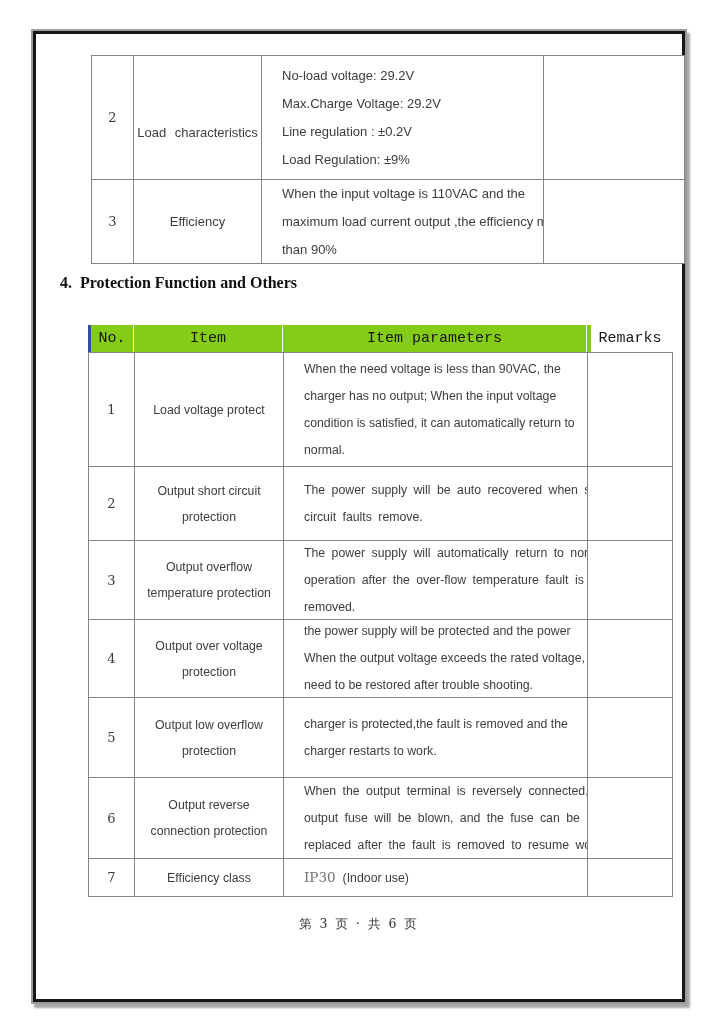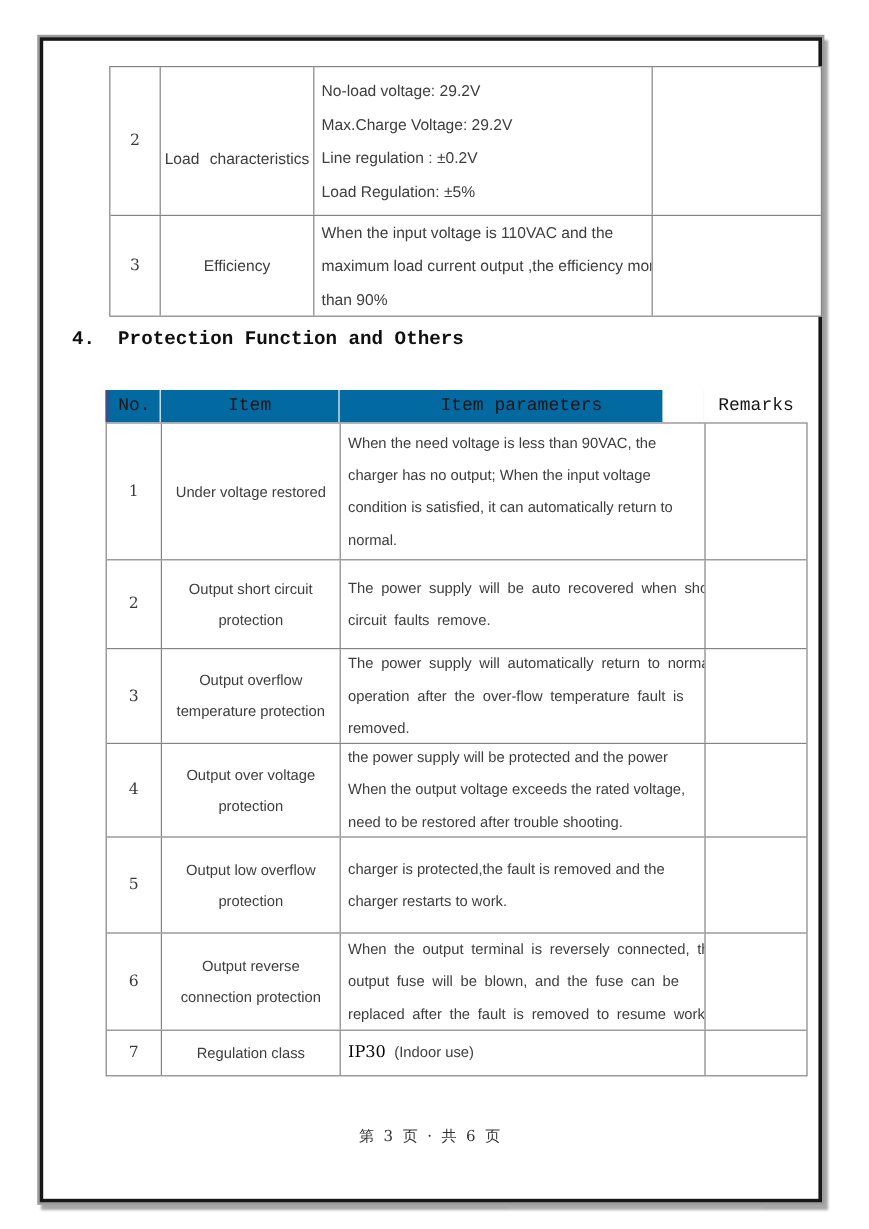--- a/index.html
+++ b/index.html
@@ -20,21 +20,21 @@
   .trow:first-child { border-top: none; }
   .tcell {
     border-left: 1px solid #848484;
     overflow: hidden;
     display: flex; flex-direction: column; justify-content: center;
   }
   .tcell:first-child { border-left: none; }
 
   .no-cell { align-items: center; font-family: "DejaVu Serif", serif; font-size: 13px; color: #3a3a3a; }
   .item-cell { align-items: center; text-align: center; font-size: 12.3px; color: #3d3d3d; line-height: 26px; }
-  .params-cell { padding-left: 6px; font-size: 12.3px; color: #3d3d3d; }
+  .params-cell { padding-left: 20px; font-size: 12.3px; color: #3d3d3d; }
   .params-cell .ln { white-space: nowrap; line-height: 27px; }
   .remarks-cell { }
 
   
   .spec .params-cell { font-size: 13px; }
   .spec .params-cell .ln { line-height: 28px; }
   .spec .item-cell { font-size: 13px; }
 
   .spread .params-cell .ln { word-spacing: 3px; }
   .wordsp { word-spacing: 5px; }
@@ -50,81 +50,81 @@
     font-family: "Liberation Mono", monospace;
     font-size: 15px; color: #161616;
     display: flex; align-items: center; justify-content: center;
     border-left: 1px solid #f8f8f8;
     overflow: hidden; white-space: nowrap;
   }
   .hcell:first-child { border-left: none; }
 
   .heading {
     position: absolute; left: 24px; top: 240px;
-    font-family: Liberation Mono, monospace;
+    font-family: Liberation Serif, serif;
     font-weight: bold; font-size: 16px; color: #101010;
     white-space: pre;
   }
 
   .footer {
-    position: absolute; left: 0; top: 905px; width: 100%;
+    position: absolute; left: 0; top: 882px; width: 100%;
     text-align: center;
     font-family: "DejaVu Serif", serif;
     font-size: 12.5px; color: #333333; letter-spacing: 2px;
   }
 
-  .ip { font-family: "DejaVu Serif", serif; font-size: 13.5px; margin-right: 7px; color: #000000; }
+  .ip { font-family: "DejaVu Serif", serif; font-size: 13.5px; margin-right: 7px; color: #737373; }
 </style>
 </head>
 <body>
 
 <div class="page">
 
   <div id="spec-table" class="tbl spec" style="left:55px; top:21px; width:594px;">
       <div class="trow" style="grid-template-columns: 41px 128px 282px 143px; height: 123px;">
         <div class="tcell no-cell">2</div>
         <div class="tcell item-cell wordsp low">
           <div>Load characteristics</div>
         </div>
         <div class="tcell params-cell">
           <div class="ln">No-load voltage: 29.2V</div>
           <div class="ln">Max.Charge Voltage: 29.2V</div>
           <div class="ln">Line regulation : ±0.2V</div>
-          <div class="ln">Load Regulation: ±5%</div>
+          <div class="ln">Load Regulation: ±9%</div>
         </div>
         <div class="tcell remarks-cell"></div>
       </div>
       <div class="trow" style="grid-template-columns: 41px 128px 282px 143px; height: 84px;">
         <div class="tcell no-cell">3</div>
         <div class="tcell item-cell">
           <div>Efficiency</div>
         </div>
         <div class="tcell params-cell">
           <div class="ln">When the input voltage is 110VAC and the</div>
           <div class="ln">maximum load current output ,the efficiency more</div>
           <div class="ln">than 90%</div>
         </div>
         <div class="tcell remarks-cell"></div>
       </div>
     </div>
 
   <div class="heading">4.  Protection Function and Others</div>
 
-  <div id="prot-header" class="header-row" style="left: 52px; top: 291px; width: 464px; height: 27px; grid-template-columns: 42px 149px 304px 87px; background: #0369a1; border-left-color: rgb(51, 81, 142);">
+  <div id="prot-header" class="header-row" style="left: 52px; top: 291px; width: 503px; height: 27px; grid-template-columns: 42px 149px 304px 87px; background: #84cc16; border-left-color: rgb(51, 81, 142);">
     <div class="hcell">No.</div>
     <div class="hcell">Item</div>
     <div class="hcell">Item parameters</div>
     <div class="hcell">Remarks</div>
   </div>
 
   <div id="prot-body" class="tbl" style="left:52px; top:318px; width:585px;">
       <div class="trow" style="grid-template-columns: 45px 149px 304px 87px; height: 113px;">
         <div class="tcell no-cell">1</div>
         <div class="tcell item-cell">
-          <div>Under voltage restored</div>
+          <div>Load voltage protect</div>
         </div>
         <div class="tcell params-cell">
           <div class="ln">When the need voltage is less than 90VAC, the</div>
           <div class="ln">charger has no output; When the input voltage</div>
           <div class="ln">condition is satisfied, it can automatically return to</div>
           <div class="ln">normal.</div>
         </div>
         <div class="tcell remarks-cell"></div>
       </div>
       <div class="trow spread" style="grid-template-columns: 45px 149px 304px 87px; height: 74px;">
@@ -186,21 +186,21 @@
         <div class="tcell params-cell">
           <div class="ln">When the output terminal is reversely connected, the</div>
           <div class="ln">output fuse will be blown, and the fuse can be</div>
           <div class="ln">replaced after the fault is removed to resume work.</div>
         </div>
         <div class="tcell remarks-cell"></div>
       </div>
       <div class="trow" style="grid-template-columns: 45px 149px 304px 87px; height: 38px;">
         <div class="tcell no-cell">7</div>
         <div class="tcell item-cell">
-          <div>Regulation class</div>
+          <div>Efficiency class</div>
         </div>
         <div class="tcell params-cell">
           <div class="ln"><span class="ip">IP30</span><span>(Indoor use)</span></div>
         </div>
         <div class="tcell remarks-cell"></div>
       </div>
     </div>
 
   <div class="footer">第 3 页 · 共 6 页</div>
 

